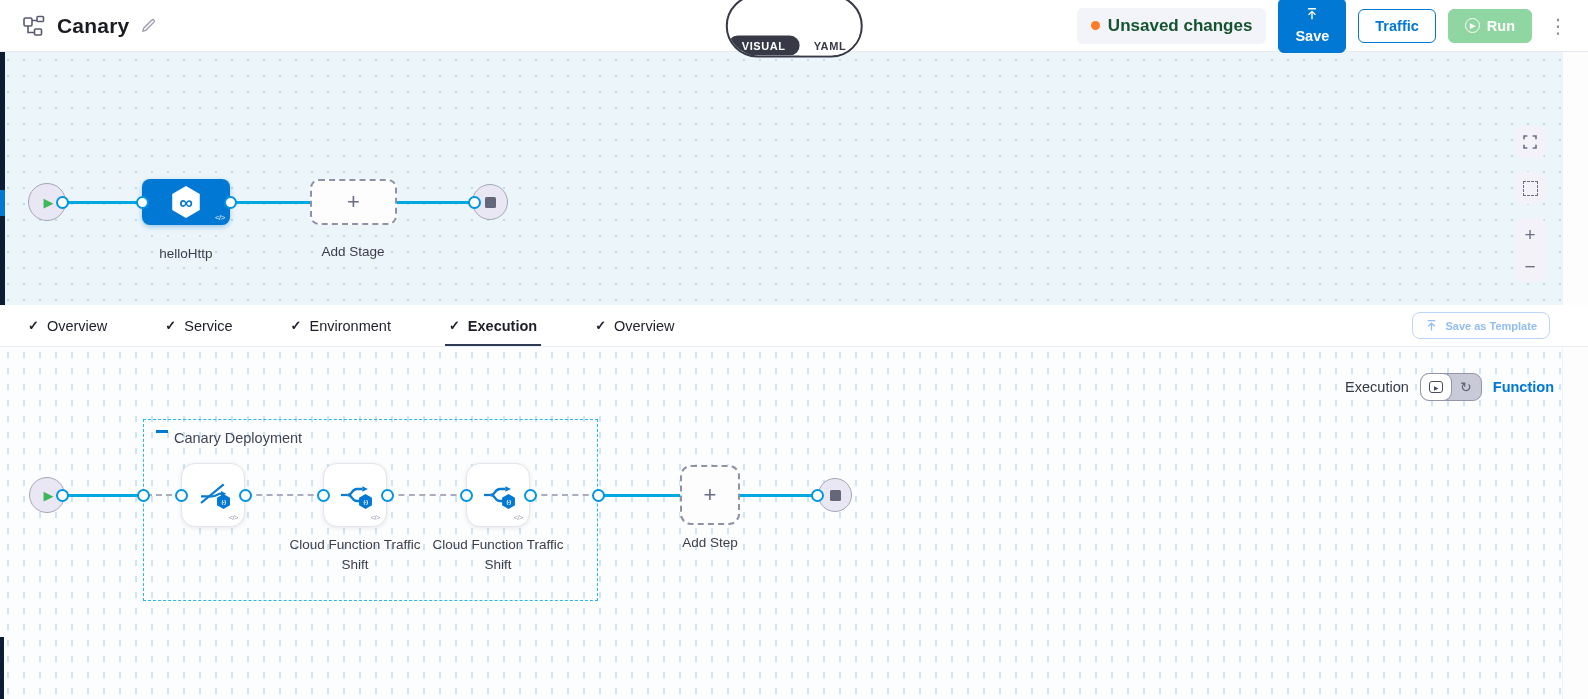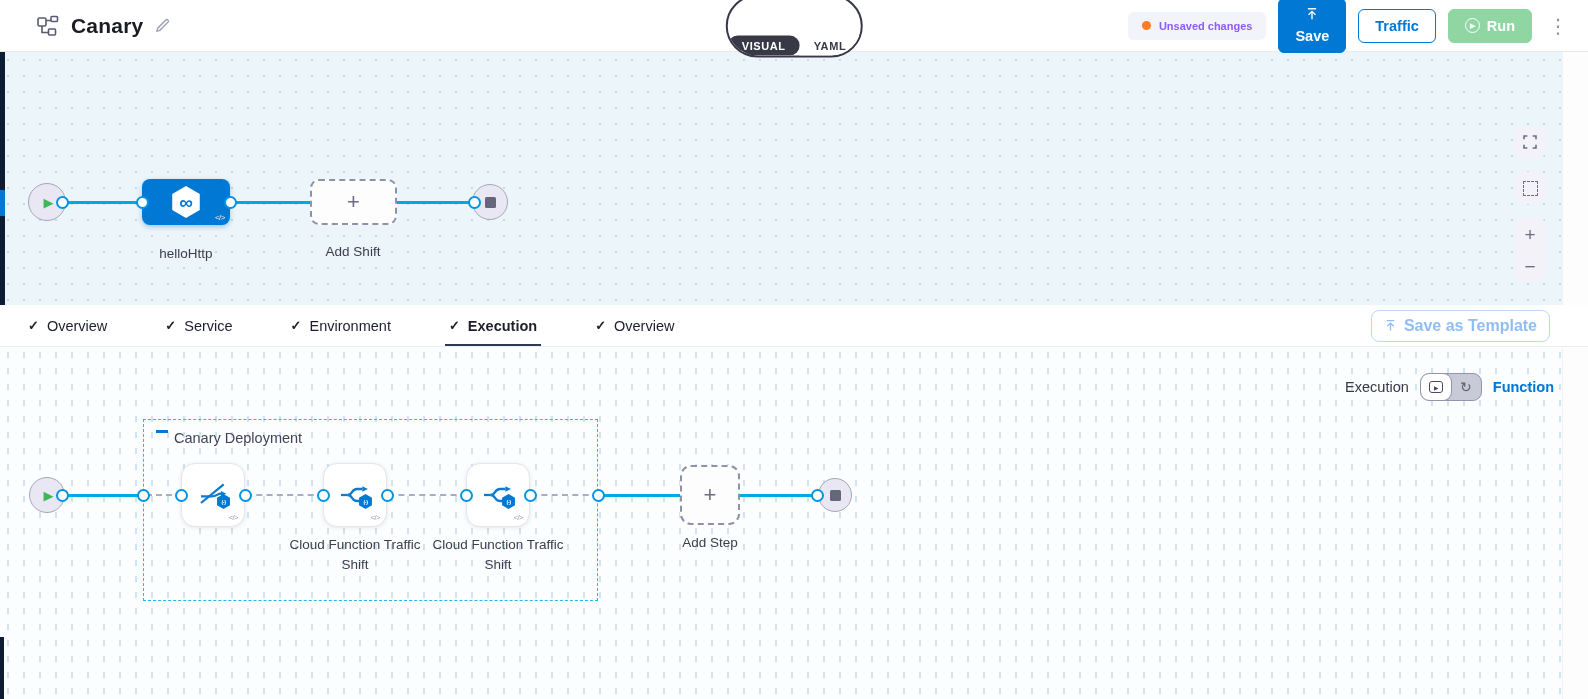--- a/index.html
+++ b/index.html
@@ -1,32 +1,32 @@
 <!DOCTYPE html>
 <html><head>
 <meta charset="utf-8">
 <style>
   * { margin:0; padding:0; box-sizing:border-box; }
   body { font-family:"Liberation Sans", sans-serif; background:#fff; }
   .app { position:relative; width:1588px; height:699px; overflow:hidden; background:#fff; }
 
   
-  .header { position:relative; display:flex; align-items:center; height:52px; background:#fff; border-bottom:1px solid #e9eaf1; padding:0 16px 0 36px; z-index:10; }
+  .header { position:relative; display:flex; align-items:center; height:52px; background:#fff; border-bottom:1px solid #e9eaf1; padding:0 16px 0 22px; z-index:10; }
   .header-left { display:flex; align-items:center; gap:11px; }
   .page-title { font-size:21px; font-weight:700; color:#1b1c22; letter-spacing:.2px; }
   .icon-btn { background:none; border:none; cursor:pointer; display:inline-flex; align-items:center; }
 
   .mode-toggle { position:absolute; left:50%; top:50%; transform:translate(-50%,-50%); display:flex; border:2px solid #383946; border-radius:999px; overflow:hidden; background:#fff; }
   .mode-seg { font-size:11px; font-weight:700; letter-spacing:.6px; padding:4px 14px; border:none; cursor:pointer; background:#fff; color:#383946; font-family:"Liberation Sans",sans-serif;margin-top:39px; }
   .mode-seg.selected { background:#383946; color:#fff; border-radius:999px; }
 
   .header-right { margin-left:auto; display:flex; align-items:center; gap:12px; }
   .unsaved-badge { display:flex; align-items:center; gap:8px; background:#f3f3fa; border-radius:6px; padding:8px 14px; }
   .unsaved-dot { width:9px; height:9px; border-radius:50%; background:#ff7b26; }
-  .unsaved-text { font-size:11px; font-weight:700; color:#8b5cf6; }
+  .unsaved-text { font-size:17px; font-weight:700; color:#14532d; }
   .btn { display:inline-flex; align-items:center; gap:7px; font-size:14.5px; font-weight:700; border-radius:6px; padding:8px 16px; cursor:pointer; font-family:"Liberation Sans",sans-serif; }
   .btn-save { background:#0278d5; color:#fff; border:1px solid #0278d5;flex-direction:column; }
   .btn-discard { background:#fff; color:#0278d5; border:1px solid #0278d5; }
   .btn-run { background:#8fd6a2; color:#fff; border:1px solid #8fd6a2; cursor:default; }
   .run-circle { width:15px; height:15px; border:1.6px solid #fff; border-radius:50%; display:inline-flex; align-items:center; justify-content:center; font-size:7px; color:#fff; padding-left:1px; }
   .kebab { font-size:20px; color:#8b8da3; padding:0 4px; cursor:pointer; user-select:none; }
 
   
   .canvas-top { position:relative; width:100%; height:253px; background-color:#ecf5fa;
     background-image:radial-gradient(circle, #c3dbe8 1.1px, transparent 1.3px); background-size:16px 16px; }
@@ -58,21 +58,21 @@
   .zoom-panel { position:absolute; width:32px; height:64px; background:#f2f2f8; border-radius:8px; display:flex; flex-direction:column; z-index:5; }
   .zoom-btn { flex:1; background:none; border:none; font-size:19px; color:#6b6d85; cursor:pointer; line-height:1; font-family:"Liberation Sans",sans-serif; }
 
   
   .tabbar { display:flex; align-items:stretch; height:42px; background:#fff; border-bottom:1px solid #eceef3; padding:0 38px 0 28px; position:relative; z-index:6; }
   .tab { display:flex; align-items:center; gap:8px; margin-right:58px; cursor:pointer; position:relative; }
   .tab-check { font-size:13px; font-weight:700; color:#1d1f2b; }
   .tab-label { font-size:14.5px; color:#1d1f2b; }
   .tab.active .tab-label { font-weight:700; }
   .tab.active::after { content:""; position:absolute; left:-4px; right:-4px; bottom:0; height:2.5px; background:#2c3a54; }
-  .save-template { margin-left:auto; align-self:center; display:inline-flex; align-items:center; gap:7px; background:#fff; border:1px solid #bcd6f8; color:#91bdf4; border-radius:8px; padding:6px 12px; font-size:16px; font-weight:600; cursor:default; font-family:"Liberation Sans",sans-serif; }
+  .save-template { margin-left:auto; align-self:center; display:inline-flex; align-items:center; gap:7px; background:#fff; border:1px solid #bcd6f8; color:#91bdf4; border-radius:8px; padding:6px 12px; font-size:11px; font-weight:600; cursor:default; font-family:"Liberation Sans",sans-serif; }
 
   
   .exec-row { position:absolute; top:26px; right:34px; display:flex; align-items:center; gap:11px; z-index:6; }
   .exec-label { font-size:14.5px; color:#383946; }
   .exec-toggle { display:flex; width:62px; height:28px; background:#c9cad7; border:1px solid #9495ab; border-radius:9px; overflow:hidden; }
   .exec-toggle-cell { flex:1; display:flex; align-items:center; justify-content:center; border:none; cursor:pointer; background:transparent; }
   .exec-toggle-cell.selected { background:#fff; border-radius:8px; box-shadow:0 0 0 1px #9495ab; }
   .playbox { width:14px; height:12px; border:1.3px solid #4a4c60; border-radius:3px; display:flex; align-items:center; justify-content:center; font-size:6px; color:#4a4c60; padding-left:1px; }
   .rollback-glyph { font-size:14px; color:#5d5f73; line-height:1; }
   .rollback-link { font-size:14.5px; font-weight:600; color:#0278d5; cursor:pointer; }
@@ -154,21 +154,21 @@
       <span class="hex-white">∞</span>
       <span class="stage-code">&lt;/&gt;</span>
     </div>
     <div class="port" style="left:136px; top:144px;"></div>
     <div class="port" style="left:224px; top:144px;"></div>
     <div class="node-label" style="left:132px; top:192px; width:108px;">helloHttp</div>
 
     <div class="add-box" style="left:310px; top:127px; width:87px; height:46px;">
       <span class="plus-glyph">+</span>
     </div>
-    <div class="node-label" style="left:299px; top:190px; width:108px;">Add Shift</div>
+    <div class="node-label" style="left:299px; top:190px; width:108px;">Add Stage</div>
 
     <div class="port" style="left:468px; top:144px;"></div>
     <div class="node-circle" style="left:472px; top:132px; width:36px; height:36px;">
       <span class="stop-square"></span>
     </div>
 
     <button class="ctrl-btn" style="right:42px; top:74px;">
       <svg width="16" height="16" viewBox="0 0 24 24" fill="none" stroke="#6b6d85" stroke-width="2.4">
         <path d="M3 8V3h5M16 3h5v5M21 16v5h-5M8 21H3v-5"></path>
       </svg>

